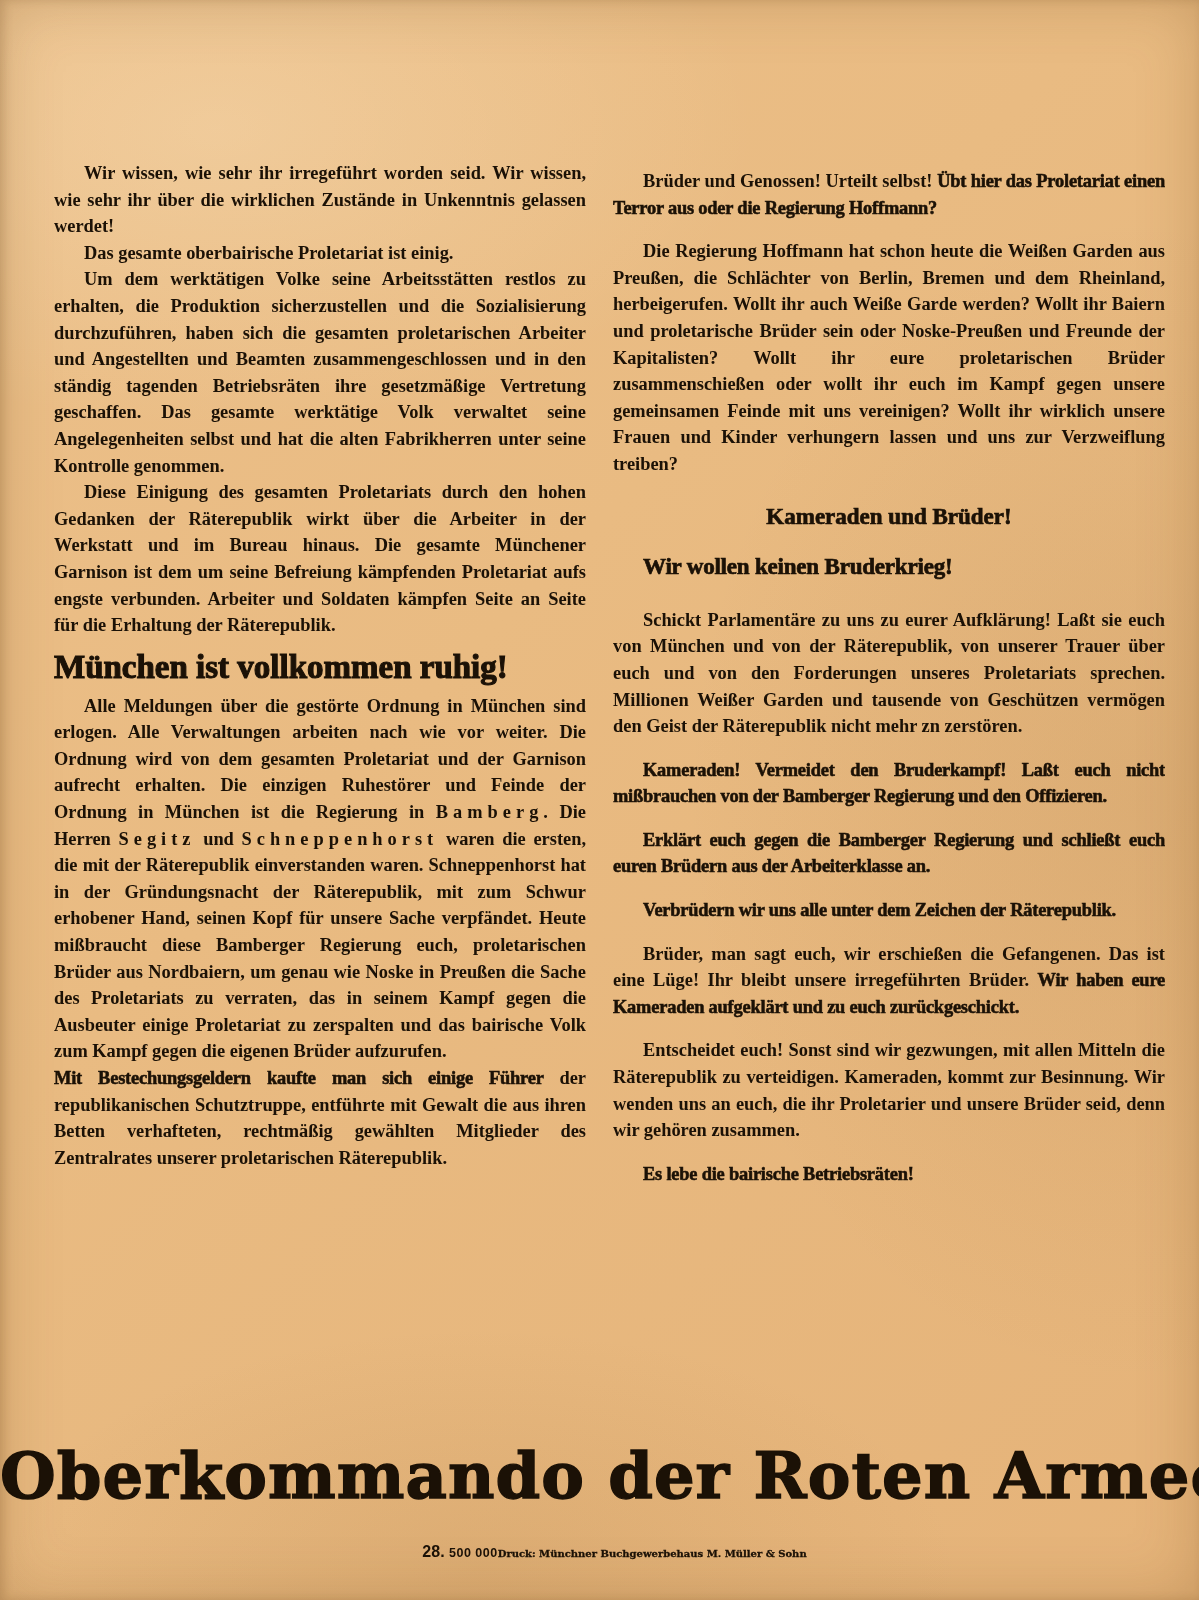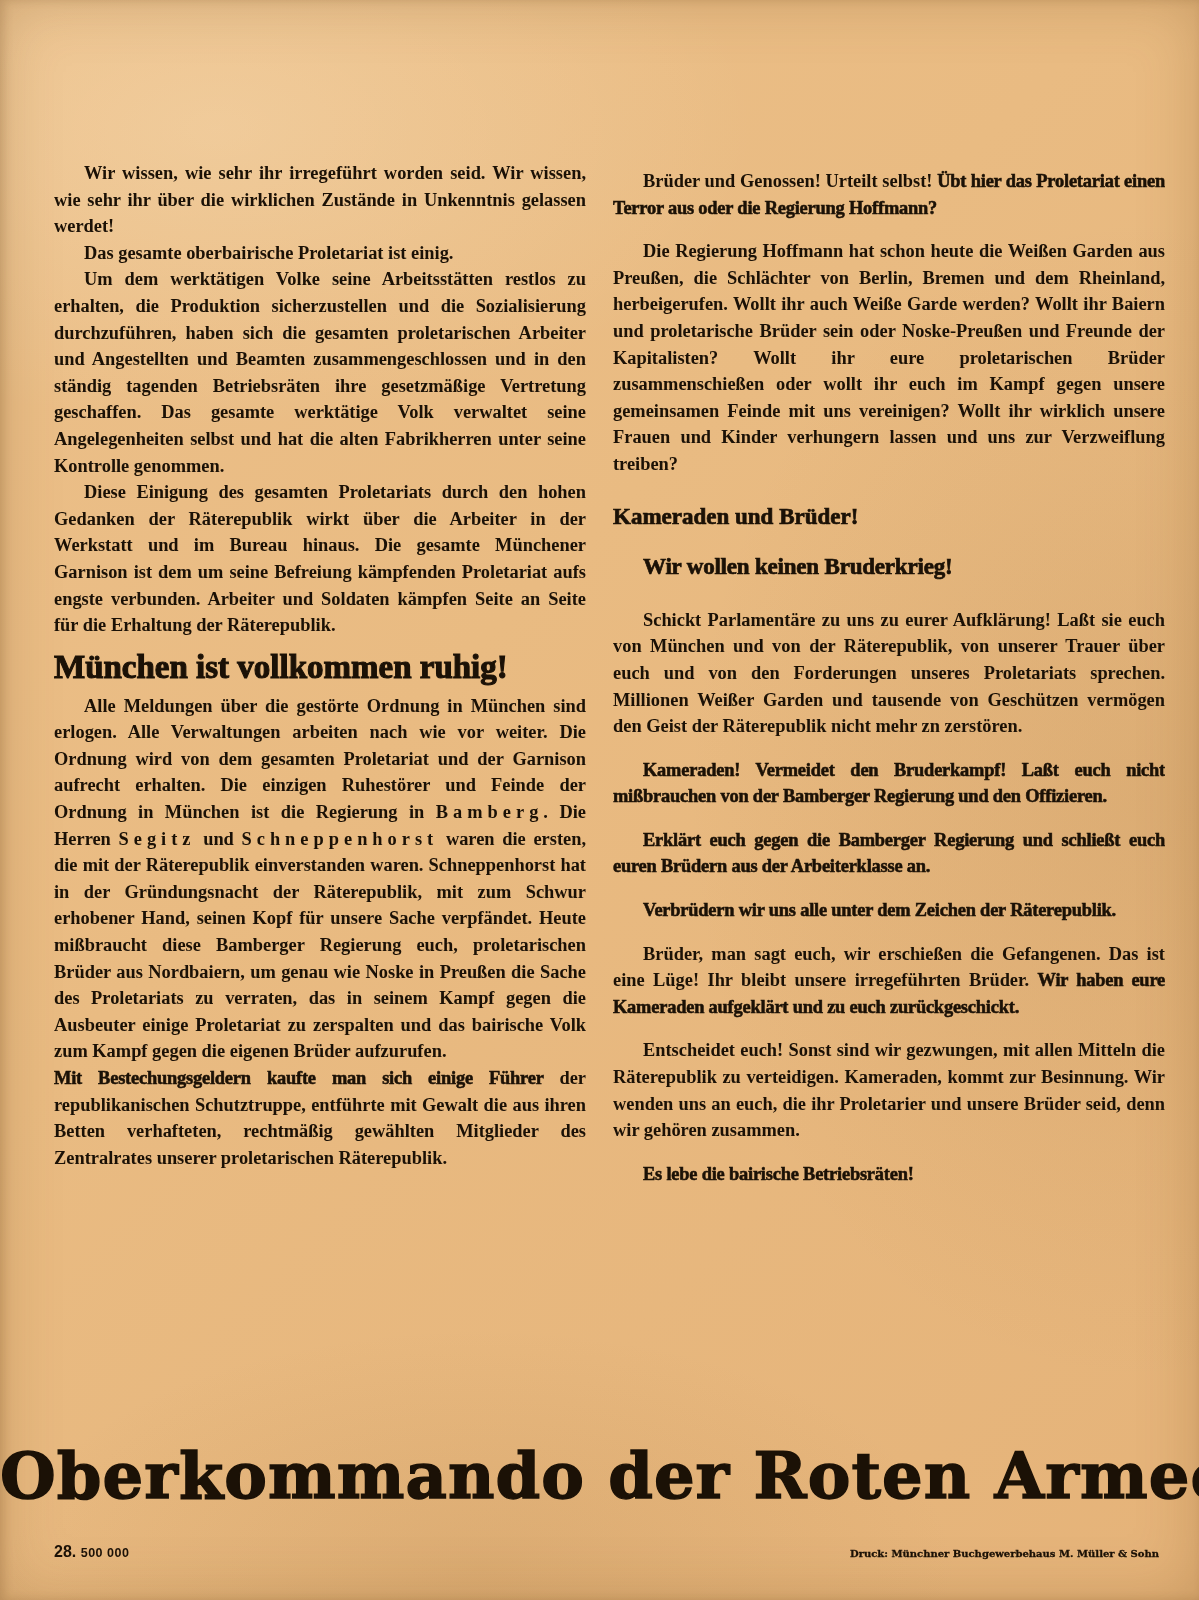--- a/index.html
+++ b/index.html
@@ -47,21 +47,21 @@
   }
   .spaced { letter-spacing: 5px; }
   .h-left {
     font-size: 33px; line-height: 40px;
     margin: 8px 0 6px 0 !important;
     -webkit-text-stroke: 1.1px #1b1106;
     text-indent: 0; text-align: left;
     white-space: nowrap;
   }
   .h-center {
-    text-indent: 0;
+    text-align: center; text-indent: 0;
     font-size: 23px;
     -webkit-text-stroke: 0.7px #1b1106;
     margin: 26px 0 24px 0 !important;
   }
   .slogan {
     text-align: left;
     font-size: 23px;
     -webkit-text-stroke: 0.7px #1b1106;
     margin-bottom: 26px !important;
   }
@@ -69,22 +69,22 @@
   .signature {
     position: absolute; top: 1438px; left: 0; right: 0;
     text-align: center;
     font-size: 64px; font-weight: 700;
     letter-spacing: 1px;
     -webkit-text-stroke: 1.4px #1b1106;
     white-space: nowrap;
   }
   
   .footer {
-    position: absolute; left: 54px; right: 40px; top: 1538px;
-    display: flex; justify-content: space-between; align-items: baseline;
+    position: absolute; left: 54px; right: 24px; top: 1538px;
+    display: flex; justify-content: center; align-items: baseline;
   }
   .footer-left {
     font-family: "Liberation Sans", sans-serif;
     font-weight: 700; font-size: 16px;
   }
   .footer-left .run { font-size: 12.5px; font-weight: 700; letter-spacing: 0.5px; }
   .footer-right {
     font-size: 10px; font-weight: 700;
     -webkit-text-stroke: 0.3px #1b1106;
     margin-top: 10px;

